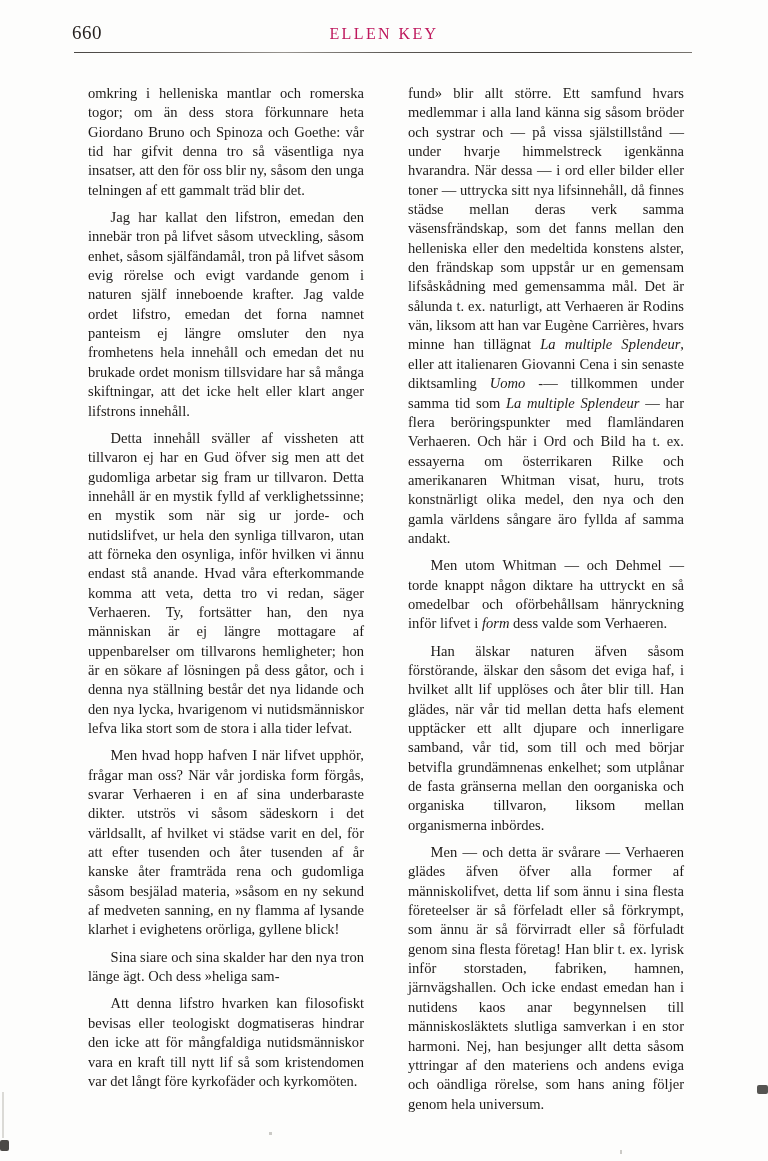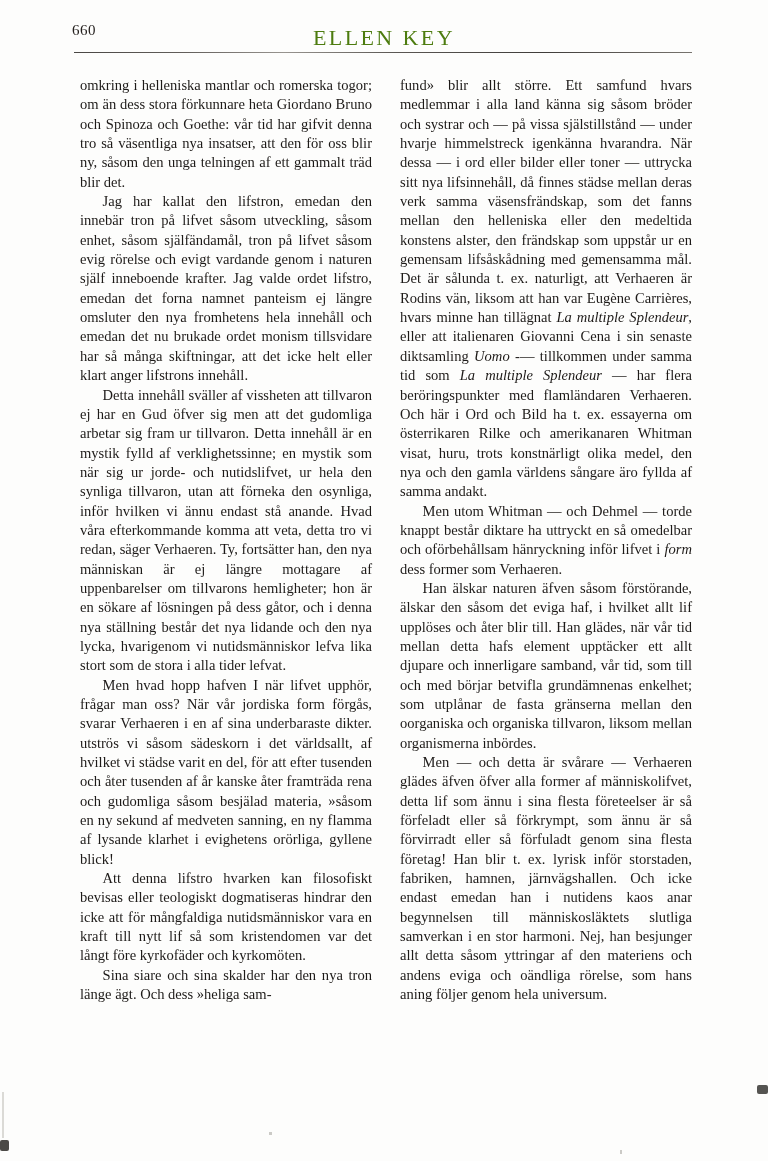--- a/index.html
+++ b/index.html
@@ -28,34 +28,34 @@
     position: absolute;
     top: 22px;
     left: 72px;
     right: 72px;
     height: 30px;
   }
   .folio {
     position: absolute;
     left: 0;
     top: 0;
-    font-size: 15px;
+    font-size: 19px;
     letter-spacing: 0.5px;
     color: #231f1d;
     font-family: "Liberation Serif", "DejaVu Serif", serif;
   }
   .head-title {
     position: absolute;
     left: 0;
     right: 0;
     top: 3px;
     text-align: center;
-    font-size: 22px;
+    font-size: 16px;
     letter-spacing: 2.4px;
-    color: #4d7c0f;
+    color: #be185d;
   }
   .head-rule {
     position: absolute;
     top: 52px;
     left: 74px;
     width: 618px;
     height: 1px;
     background: linear-gradient(
         to right,
         #3a3734 0%,
@@ -81,21 +81,21 @@
     width: 292px;
     font-size: 14.55px;
     line-height: 19.35px;
     text-align: justify;
     text-justify: inter-word;
     -webkit-hyphens: none;
     hyphens: none;
     color: #1d1a18;
   }
   .col p {
-    margin: 0;
+    margin: 8px;
     text-indent: 1.55em;
   }
   .col p.noindent {
     text-indent: 0;
   }
   .col p + p {
     margin-top: 0;
   }
   i, .ital {
   }
@@ -122,26 +122,26 @@
     <span class="head-title">ELLEN KEY</span>
   </div>
   <div class="head-rule"></div>
 
   <div class="columns">
     <div class="col" id="col-left">
         <p class="noindent"><span>omkring i helleniska mantlar och romerska togor; om än dess stora förkunnare heta Giordano Bruno och Spinoza och Goethe: vår tid har gifvit denna tro så väsentliga nya insatser, att den för oss blir ny, såsom den unga telningen af ett gammalt träd blir det.</span></p>
         <p class=""><span>Jag har kallat den lifstron, emedan den innebär tron på lifvet såsom utveckling, såsom enhet, såsom själfändamål, tron på lifvet såsom evig rörelse och evigt vardande genom i naturen själf inneboende krafter. Jag valde ordet lifstro, emedan det forna namnet panteism ej längre omsluter den nya fromhetens hela innehåll och emedan det nu brukade ordet monism tillsvidare har så många skiftningar, att det icke helt eller klart anger lifstrons innehåll.</span></p>
         <p class=""><span>Detta innehåll sväller af vissheten att tillvaron ej har en Gud öfver sig men att det gudomliga arbetar sig fram ur tillvaron. Detta innehåll är en mystik fylld af verklighetssinne; en mystik som när sig ur jorde- och nutidslifvet, ur hela den synliga tillvaron, utan att förneka den osynliga, inför hvilken vi ännu endast stå anande. Hvad våra efterkommande komma att veta, detta tro vi redan, säger Verhaeren. Ty, fortsätter han, den nya människan är ej längre mottagare af uppenbarelser om tillvarons hemligheter; hon är en sökare af lösningen på dess gåtor, och i denna nya ställning består det nya lidande och den nya lycka, hvarigenom vi nutidsmänniskor lefva lika stort som de stora i alla tider lefvat.</span></p>
         <p class=""><span>Men hvad hopp hafven I när lifvet upphör, frågar man oss? När vår jordiska form förgås, svarar Verhaeren i en af sina underbaraste dikter. utströs vi såsom sädeskorn i det världsallt, af hvilket vi städse varit en del, för att efter tusenden och åter tusenden af år kanske åter framträda rena och gudomliga såsom besjälad materia, »såsom en ny sekund af medveten sanning, en ny flamma af lysande klarhet i evighetens orörliga, gyllene blick!</span></p>
+        <p class=""><span>Sina siare och sina skalder har den nya tron länge ägt. Och dess »heliga sam-</span></p>
         <p class=""><span>Att denna lifstro hvarken kan filosofiskt bevisas eller teologiskt dogmatiseras hindrar den icke att för mångfaldiga nutidsmänniskor vara en kraft till nytt lif så som kristendomen var det långt före kyrkofäder och kyrkomöten.</span></p>
-        <p class=""><span>Sina siare och sina skalder har den nya tron länge ägt. Och dess »heliga sam-</span></p>
       </div>
     <div class="col" id="col-right">
         <p class="noindent"><span>fund» blir allt större. Ett samfund hvars medlemmar i alla land känna sig såsom bröder och systrar och — på vissa själstillstånd — under hvarje himmelstreck igenkänna hvarandra. När dessa — i ord eller bilder eller toner — uttrycka sitt nya lifsinnehåll, då finnes städse mellan deras verk samma väsensfrändskap, som det fanns mellan den helleniska eller den medeltida konstens alster, den frändskap som uppstår ur en gemensam lifsåskådning med gemensamma mål. Det är sålunda t. ex. naturligt, att Verhaeren är Rodins vän, liksom att han var Eugène Carrières, hvars minne han tillägnat </span><i>La multiple Splendeur</i><span>, eller att italienaren Giovanni Cena i sin senaste diktsamling </span><i>Uomo</i><span> -— tillkommen under samma tid som </span><i>La multiple Splendeur</i><span> — har flera beröringspunkter med flamländaren Verhaeren. Och här i Ord och Bild ha t. ex. essayerna om österrikaren Rilke och amerikanaren Whitman visat, huru, trots konstnärligt olika medel, den nya och den gamla världens sångare äro fyllda af samma andakt.</span></p>
-        <p class=""><span>Men utom Whitman — och Dehmel — torde knappt består diktare ha uttryckt en så omedelbar och oförbehållsam hänryckning inför lifvet i </span><i>form</i><span> dess former som Verhaeren.</span></p>
+        <p class=""><span>Men utom Whitman — och Dehmel — torde knappt någon diktare ha uttryckt en så omedelbar och oförbehållsam hänryckning inför lifvet i </span><i>form</i><span> dess valde som Verhaeren.</span></p>
         <p class=""><span>Han älskar naturen äfven såsom förstörande, älskar den såsom det eviga haf, i hvilket allt lif upplöses och åter blir till. Han glädes, när vår tid mellan detta hafs element upptäcker ett allt djupare och innerligare samband, vår tid, som till och med börjar betvifla grundämnenas enkelhet; som utplånar de fasta gränserna mellan den oorganiska och organiska tillvaron, liksom mellan organismerna inbördes.</span></p>
         <p class=""><span>Men — och detta är svårare — Verhaeren glädes äfven öfver alla former af människolifvet, detta lif som ännu i sina flesta företeelser är så förfeladt eller så förkrympt, som ännu är så förvirradt eller så förfuladt genom sina flesta företag! Han blir t. ex. lyrisk inför storstaden, fabriken, hamnen, järnvägshallen. Och icke endast emedan han i nutidens kaos anar begynnelsen till människosläktets slutliga samverkan i en stor harmoni. Nej, han besjunger allt detta såsom yttringar af den materiens och andens eviga och oändliga rörelse, som hans aning följer genom hela universum.</span></p>
       </div>
   </div>
 
   <div class="speckle sp1"></div>
   <div class="speckle sp2"></div>
   <div class="speckle sp3"></div>
   <div class="speckle sp4"></div>
   <div class="speckle sp5"></div>

